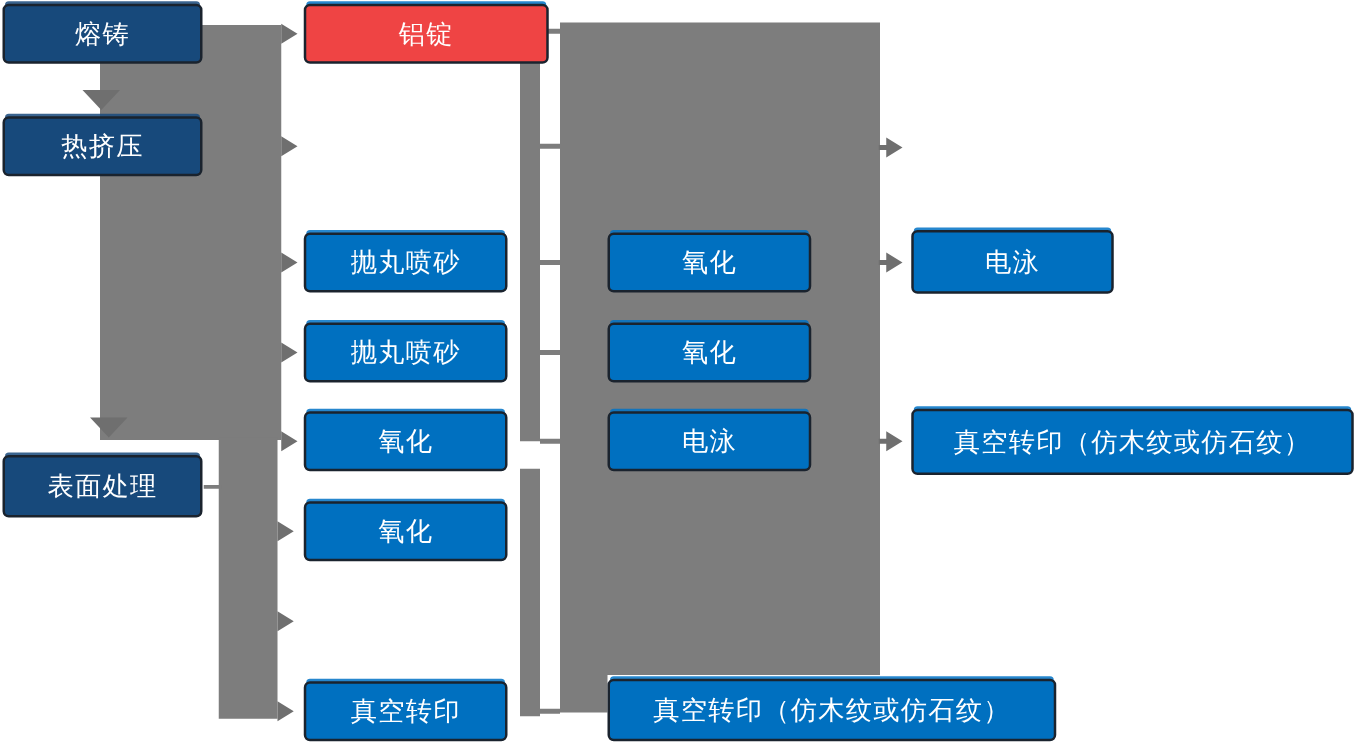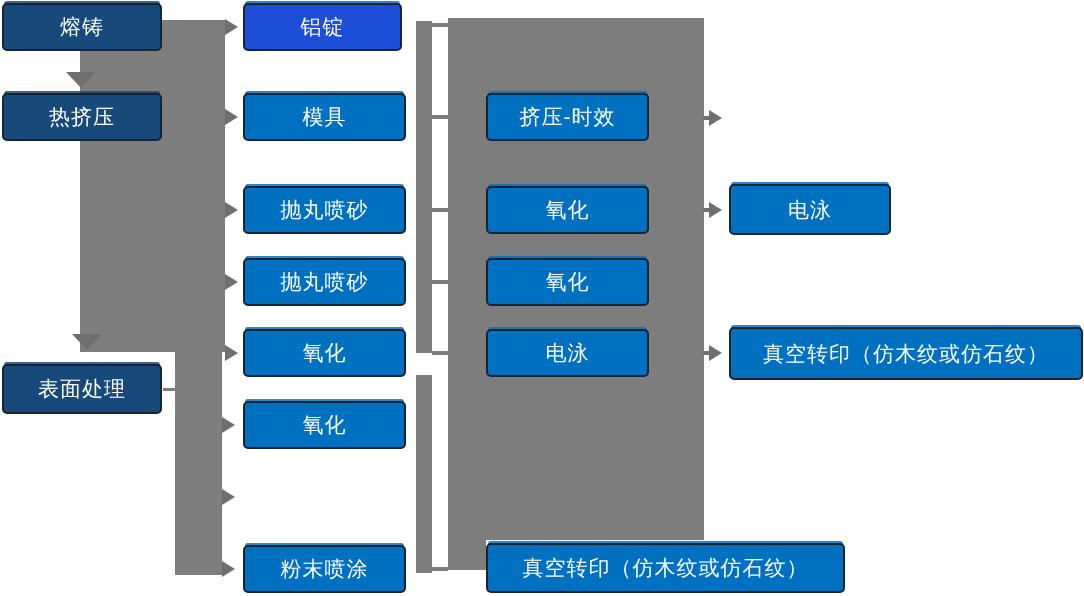--- a/index.html
+++ b/index.html
@@ -72,43 +72,37 @@
     <div class="arrow-down" style="left: 72px; top: 334px; border-top: 16px solid rgb(111, 111, 111); z-index: 2;"></div>
     <div class="node dark" style="left: 2px; top: 3px; width: 160px; height: 48px; background: rgb(23, 73, 123); border: 2px solid rgb(26, 35, 46); color: rgb(255, 255, 255);">
       <span class="lbl">熔铸</span>
     </div>
     <div class="node dark" style="left: 2px; top: 93px; width: 160px; height: 48px; background: rgb(23, 73, 123); border: 2px solid rgb(26, 35, 46); color: rgb(255, 255, 255);">
       <span class="lbl">热挤压</span>
     </div>
     <div class="node dark" style="left: 2px; top: 364px; width: 160px; height: 50px; background: rgb(23, 73, 123); border: 2px solid rgb(26, 35, 46); color: rgb(255, 255, 255);">
       <span class="lbl">表面处理</span>
     </div>
-    <div class="node light" style="left: 243px; top: 3px; width: 159px; height: 48px; background: #1d4ed8; border: 2px solid rgb(26, 35, 46); color: rgb(255, 255, 255); text-align: center;">
+    <div class="node light" style="left: 243px; top: 3px; width: 196px; height: 48px; background: #ef4444; border: 2px solid rgb(26, 35, 46); color: rgb(255, 255, 255); text-align: center;">
       <span class="lbl">铝锭</span>
-    </div>
-    <div class="node light" style="left: 243px; top: 93px; width: 163px; height: 48px; background: rgb(0, 112, 192); border: 2px solid rgb(26, 35, 46); color: rgb(255, 255, 255);">
-      <span class="lbl">模具</span>
     </div>
     <div class="node light" style="left: 243px; top: 186px; width: 163px; height: 48px; background: rgb(0, 112, 192); border: 2px solid rgb(26, 35, 46); color: rgb(255, 255, 255);">
       <span class="lbl">抛丸喷砂</span>
     </div>
     <div class="node light" style="left: 243px; top: 258px; width: 163px; height: 48px; background: rgb(0, 112, 192); border: 2px solid rgb(26, 35, 46); color: rgb(255, 255, 255);">
       <span class="lbl">抛丸喷砂</span>
     </div>
     <div class="node light" style="left: 243px; top: 329px; width: 163px; height: 48px; background: rgb(0, 112, 192); border: 2px solid rgb(26, 35, 46); color: rgb(255, 255, 255);">
       <span class="lbl">氧化</span>
     </div>
     <div class="node light" style="left: 243px; top: 401px; width: 163px; height: 48px; background: rgb(0, 112, 192); border: 2px solid rgb(26, 35, 46); color: rgb(255, 255, 255);">
       <span class="lbl">氧化</span>
     </div>
     <div class="node light" style="left: 243px; top: 545px; width: 163px; height: 48px; background: rgb(0, 112, 192); border: 2px solid rgb(26, 35, 46); color: rgb(255, 255, 255);">
-      <span class="lbl">粉末喷涂</span>
-    </div>
-    <div class="node light" style="left: 486px; top: 93px; width: 163px; height: 48px; background: rgb(0, 112, 192); border: 2px solid rgb(26, 35, 46); color: rgb(255, 255, 255);">
-      <span class="lbl">挤压-时效</span>
+      <span class="lbl">真空转印</span>
     </div>
     <div class="node light" style="left: 486px; top: 186px; width: 163px; height: 48px; background: rgb(0, 112, 192); border: 2px solid rgb(26, 35, 46); color: rgb(255, 255, 255);">
       <span class="lbl">氧化</span>
     </div>
     <div class="node light" style="left: 486px; top: 258px; width: 163px; height: 48px; background: rgb(0, 112, 192); border: 2px solid rgb(26, 35, 46); color: rgb(255, 255, 255);">
       <span class="lbl">氧化</span>
     </div>
     <div class="node light" style="left: 486px; top: 329px; width: 163px; height: 48px; background: rgb(0, 112, 192); border: 2px solid rgb(26, 35, 46); color: rgb(255, 255, 255);">
       <span class="lbl">电泳</span>
     </div>

